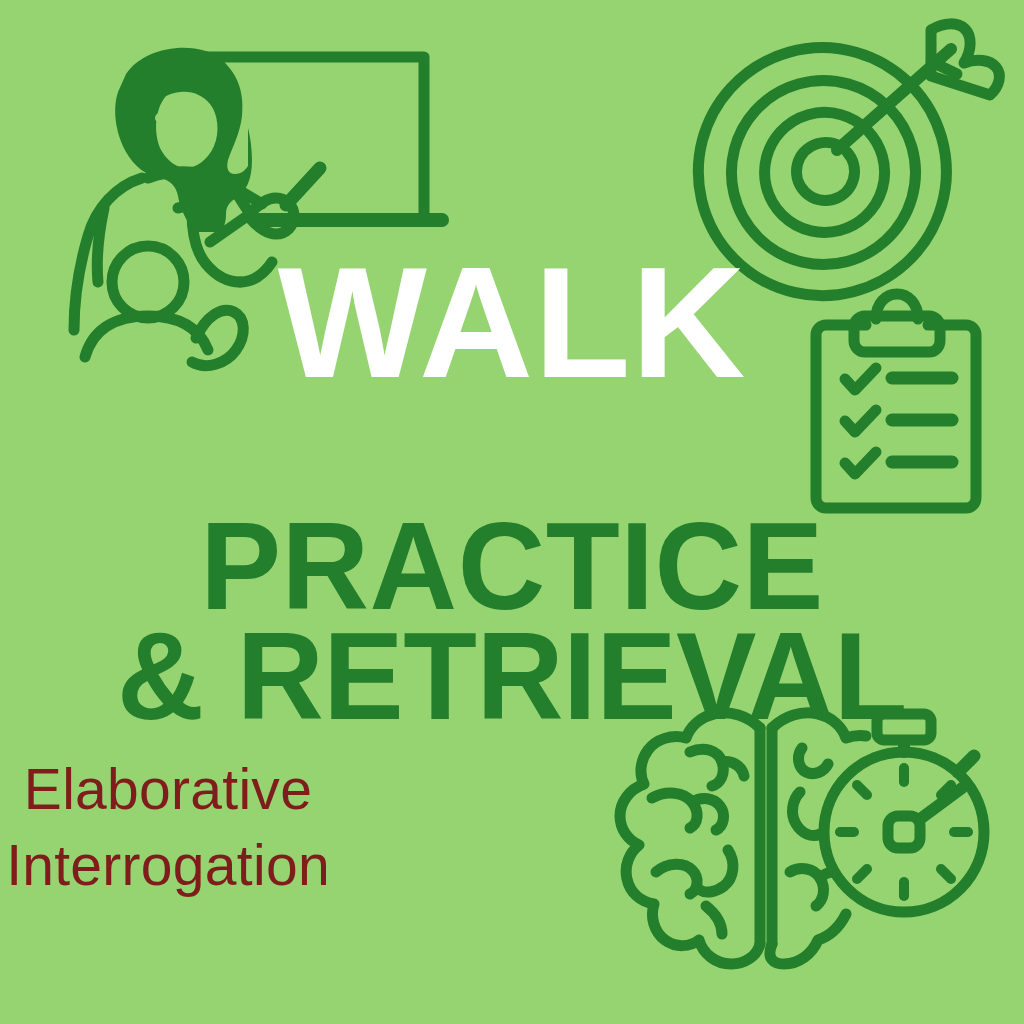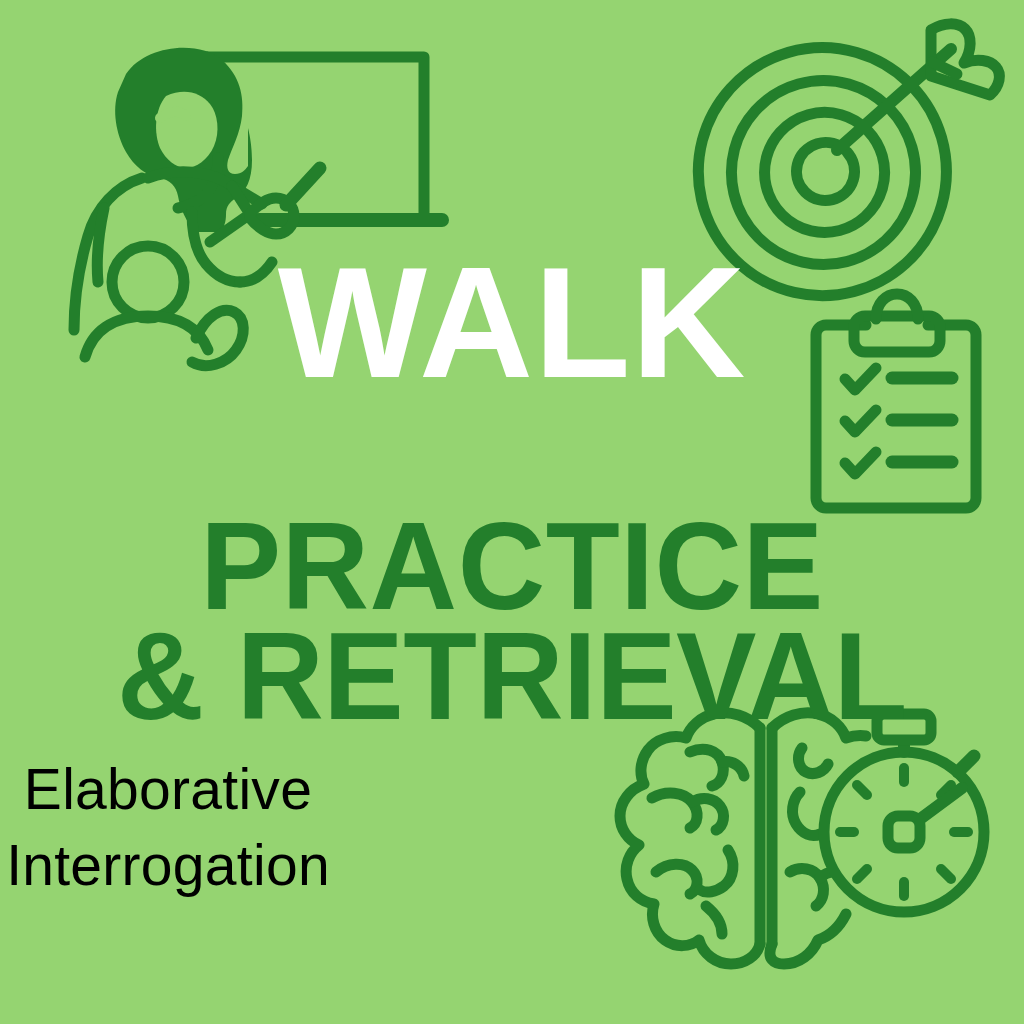--- a/index.html
+++ b/index.html
@@ -74,21 +74,21 @@
     transform: scaleX(0.965);
   }
 
   
   #subtitle {
     position: absolute;
     left: 0;
     right: 0;
     top: 752px;
     text-align: center;
-    color: #000000;
+    color: #7f1d1d;
     font-size: 57px;
     font-weight: 400;
     line-height: 1.33;
     letter-spacing: 0.005em;
   }
   #subtitle .sub-line { display: block; }
   
   #subtitle-wrap {
     position: absolute;
     left: 70px;

